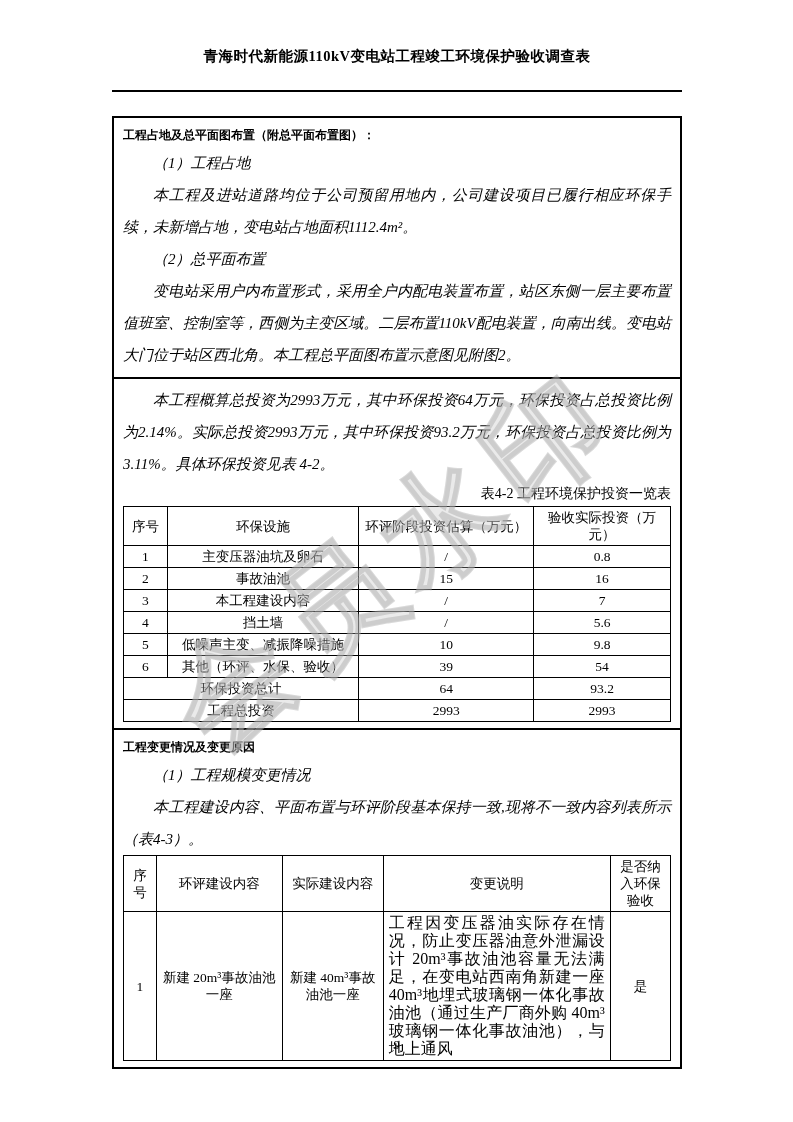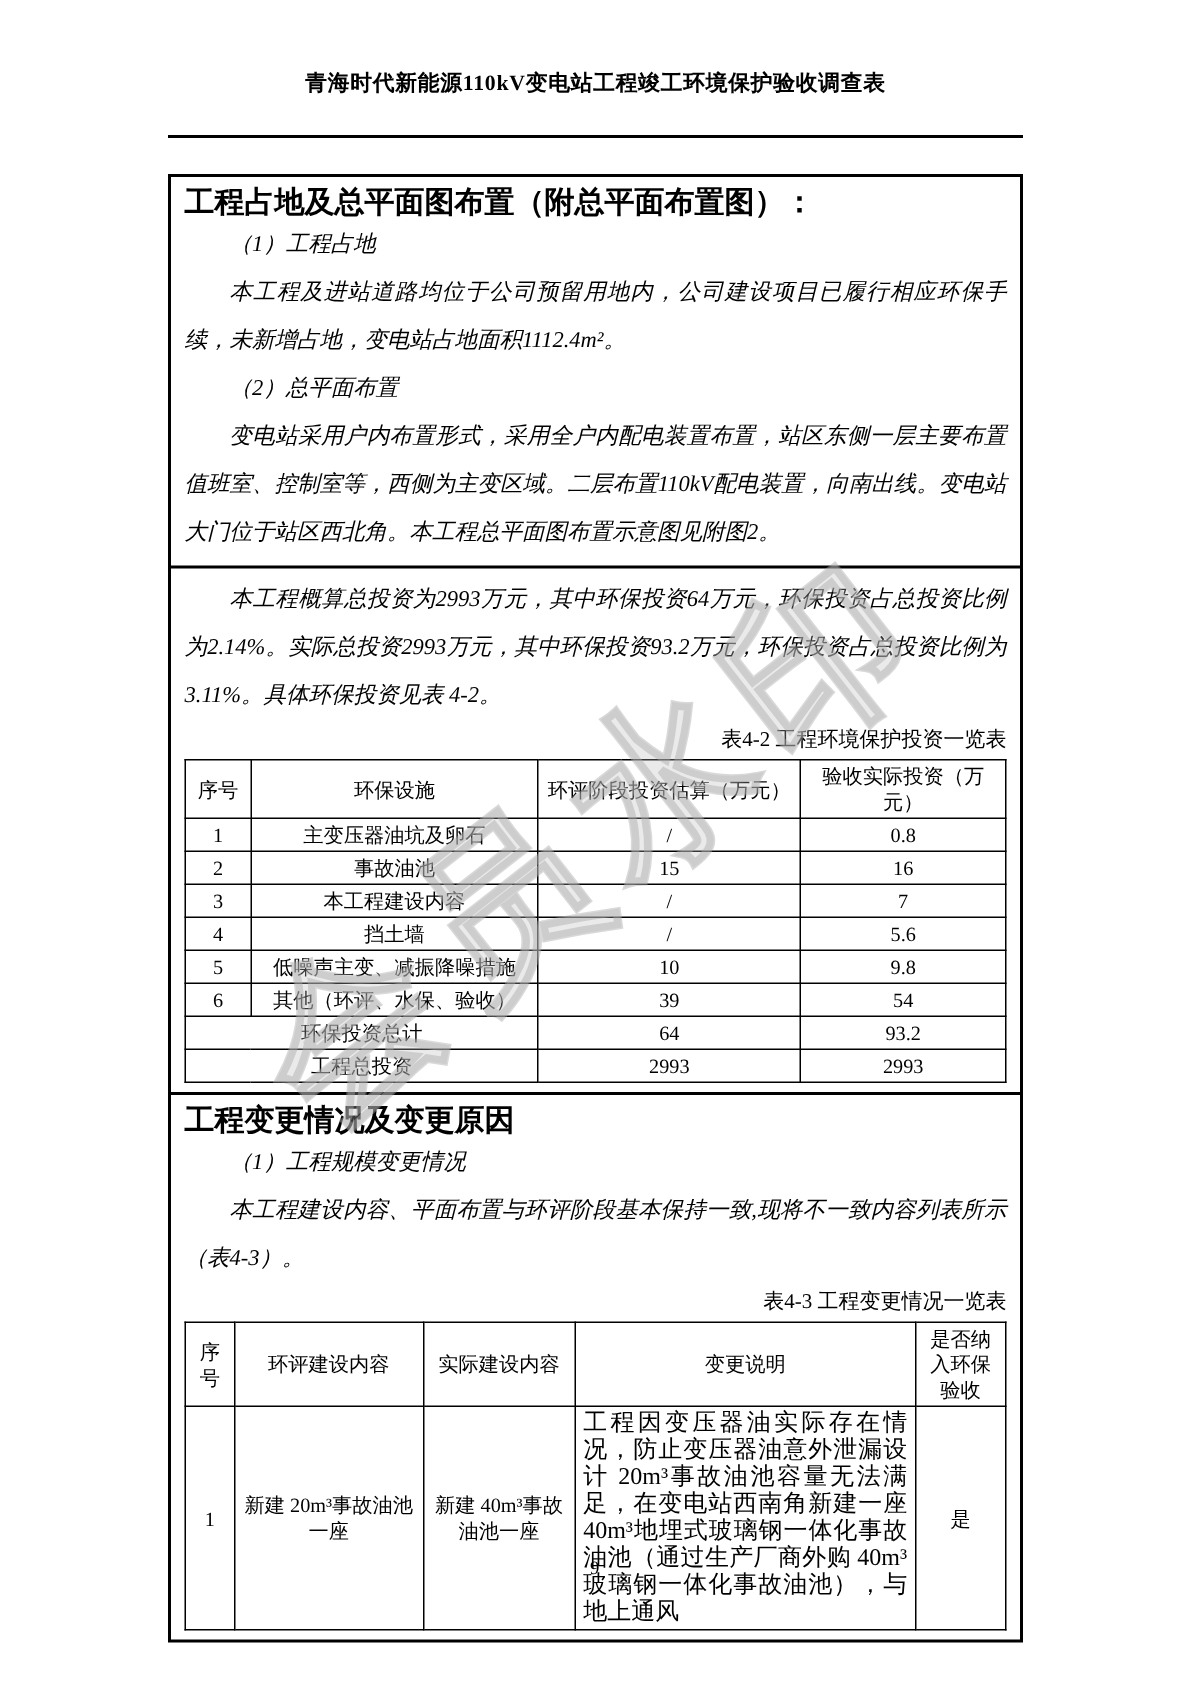--- a/index.html
+++ b/index.html
@@ -14,21 +14,21 @@
   }
   .content { position: absolute; left: 112px; top: 46px; width: 570px; }
   .doc-title {
     font-size: 14.5px; line-height: 20px; text-align: center;
     letter-spacing: 0.5px; padding-bottom: 24px;
     border-bottom: 2px solid #000; font-weight: 600;
   }
   .main-box { margin-top: 24px; border: 2px solid #000; background: transparent; }
   .sec { padding: 5px 9px 6px 9px; }
   .sec + .sec { border-top: 2px solid #000; }
-  .sec-heading { font-weight: bold; font-size: 20px; line-height: 24px; }
+  .sec-heading { font-weight: bold; font-size: 12px; line-height: 24px; }
   .para, .para-head {
     margin: 0; font-size: 15px; line-height: 32px;
     text-align: justify; text-indent: 2em; font-style: italic;
   }
   .tbl-caption { font-size: 14px; text-align: right; margin: 4px 0 2px 0; line-height: 20px; }
   table { border-collapse: collapse; width: 100%; table-layout: fixed; padding-left: 36px; }
   th, td {
     border: 1px solid #000; font-weight: normal;
     font-size: 13.5px; line-height: 17px;
     padding: 2px 3px; text-align: center; vertical-align: middle;
@@ -146,21 +146,20 @@
             <td>2993</td>
           </tr>
         </tbody>
           </table>
       </div>
 
       <div class="sec">
         <div class="sec-heading">工程变更情况及变更原因</div>
         <p class="para-head">（1）工程规模变更情况</p>
         <p class="para">本工程建设内容、平面布置与环评阶段基本保持一致,现将不一致内容列表所示（表4-3）。</p>
-        <div class="tbl-caption">表4-3  工程变更情况一览表</div>
         <table class="t43">
           <colgroup>
               <col class="c-no">
               <col class="c-eia">
               <col class="c-real">
               <col class="c-desc">
               <col class="c-ok">
             </colgroup>
           <tbody>
               <tr>

